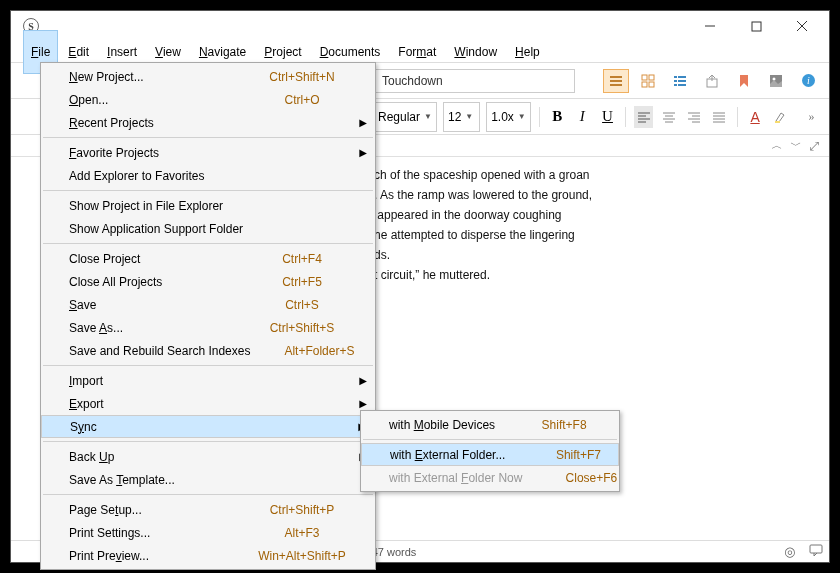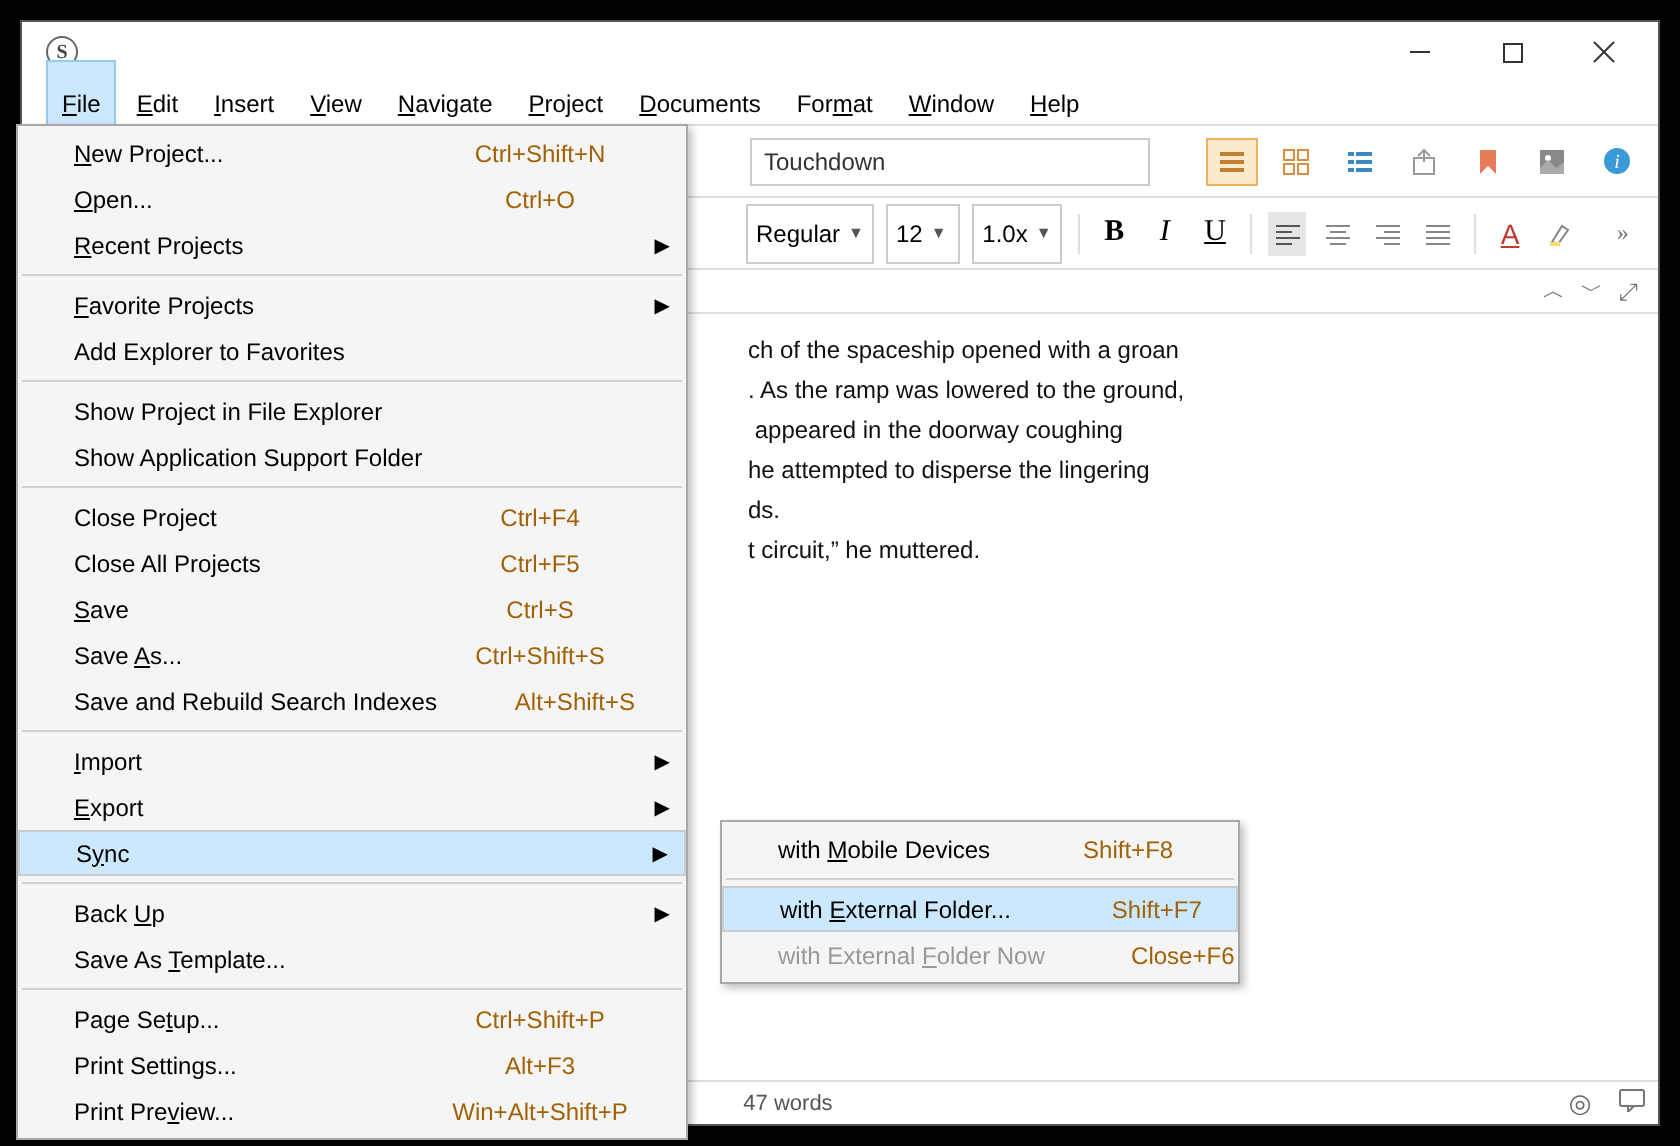--- a/index.html
+++ b/index.html
@@ -37,21 +37,21 @@
 
 
 .dropdown { position:absolute; background:#f5f5f5; border:1px solid #a8a8a8; box-shadow:2px 2px 4px rgba(0,0,0,0.25); padding:2px 0;}
 .dropdown .row { display:flex; align-items:center; height:23px; padding:0 28px 0 28px; position:relative; white-space:nowrap;}
 .dropdown .row.sel { background:#cce8ff;}
 .dropdown .row .lbl { flex:1; padding-right:24px;}
 .dropdown .row .sc { color:#a16207; min-width:90px; text-align:center;}
 .dropdown .row .arrow { position:absolute; right:8px; font-size:10px;}
 .dropdown .row.disabled { color:#999;}
 .dropdown .sep { height:1px; background:#d0d0d0; margin:3px 2px;}
-#file-menu { top:62px; left:8px; width:336px;}
+#file-menu { top:62px; left:40px; width:336px;}
 #sync-menu { top:410px; left:360px; width:260px;}
 .ul{text-decoration:underline;}
 </style>
 </head>
 <body>
 
 <div class="window">
   <div class="titlebar">
     <div class="app-icon">S</div>
     <div class="spacer"></div>
@@ -266,21 +266,21 @@
     <div class="row">
       <span class="lbl"><span><span class="ul">S</span>ave</span></span>
       <span class="sc">Ctrl+S</span>
     </div>
     <div class="row">
       <span class="lbl"><span>Save <span class="ul">A</span>s...</span></span>
       <span class="sc">Ctrl+Shift+S</span>
     </div>
     <div class="row">
       <span class="lbl">Save and Rebuild Search Indexes</span>
-      <span class="sc">Alt+Shift+S</span>
+      <span class="sc">Alt+Folder+S</span>
     </div>
     <div class="sep"></div>
     <div class="row">
       <span class="lbl"><span><span class="ul">I</span>mport</span></span>
       <span class="arrow">▶</span>
     </div>
     <div class="row">
       <span class="lbl"><span><span class="ul">E</span>xport</span></span>
       <span class="arrow">▶</span>
     </div>

